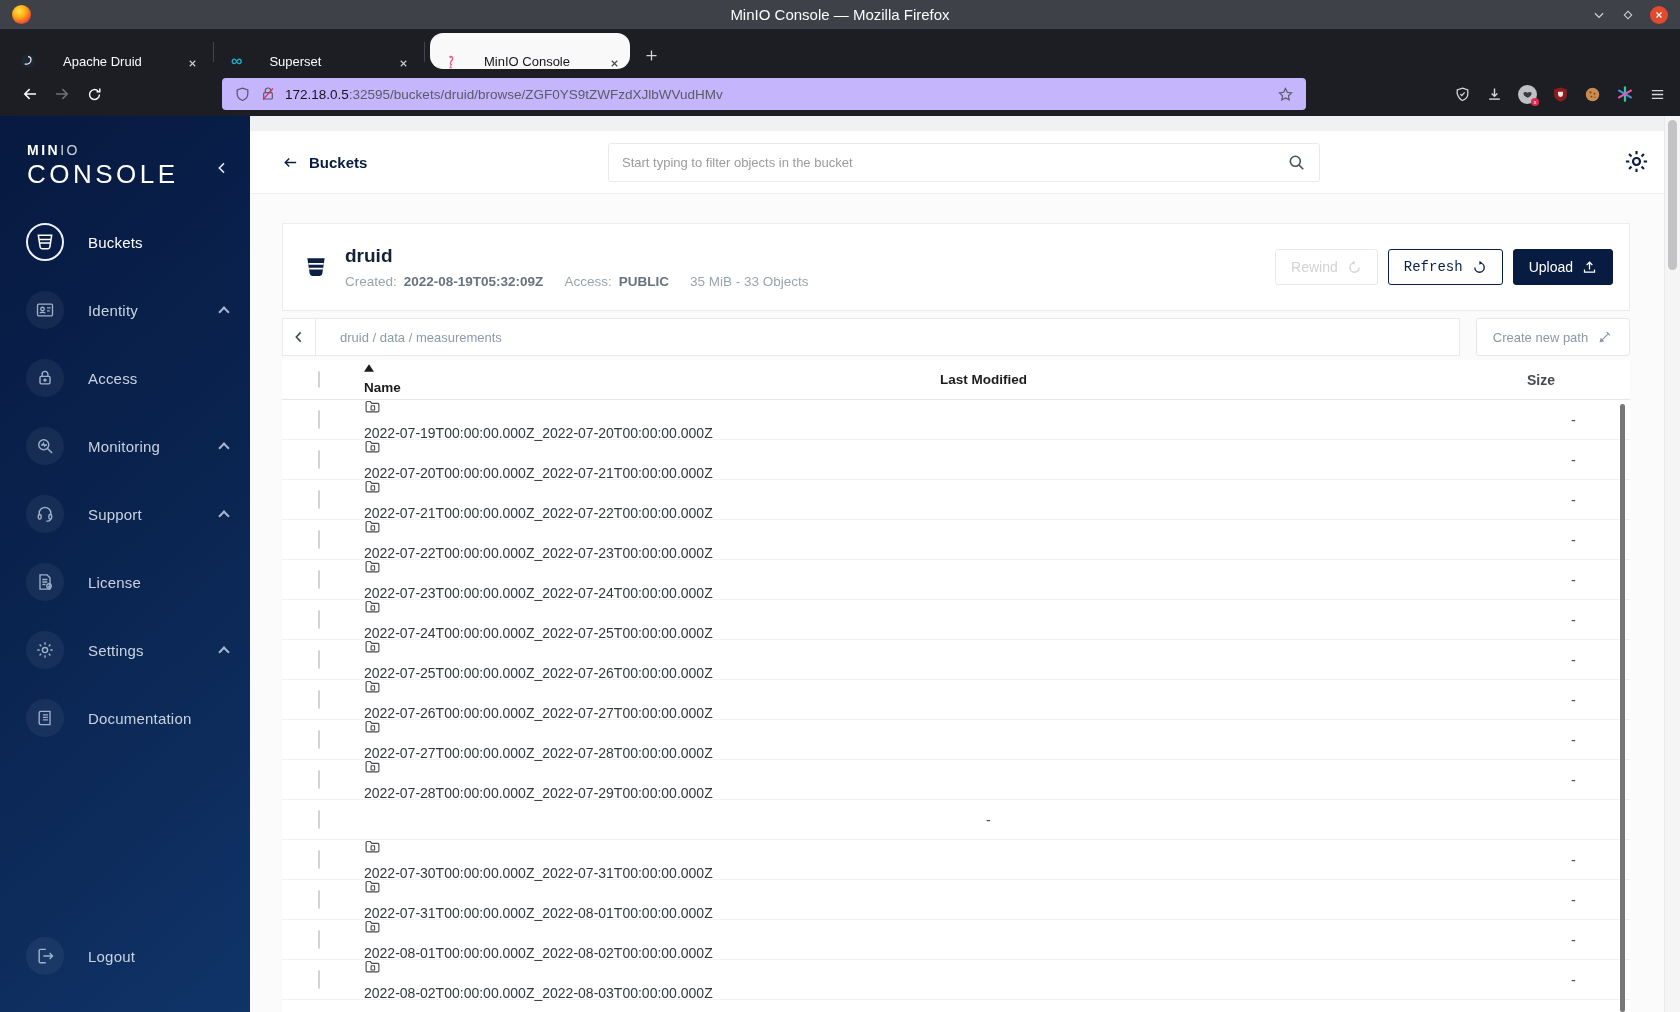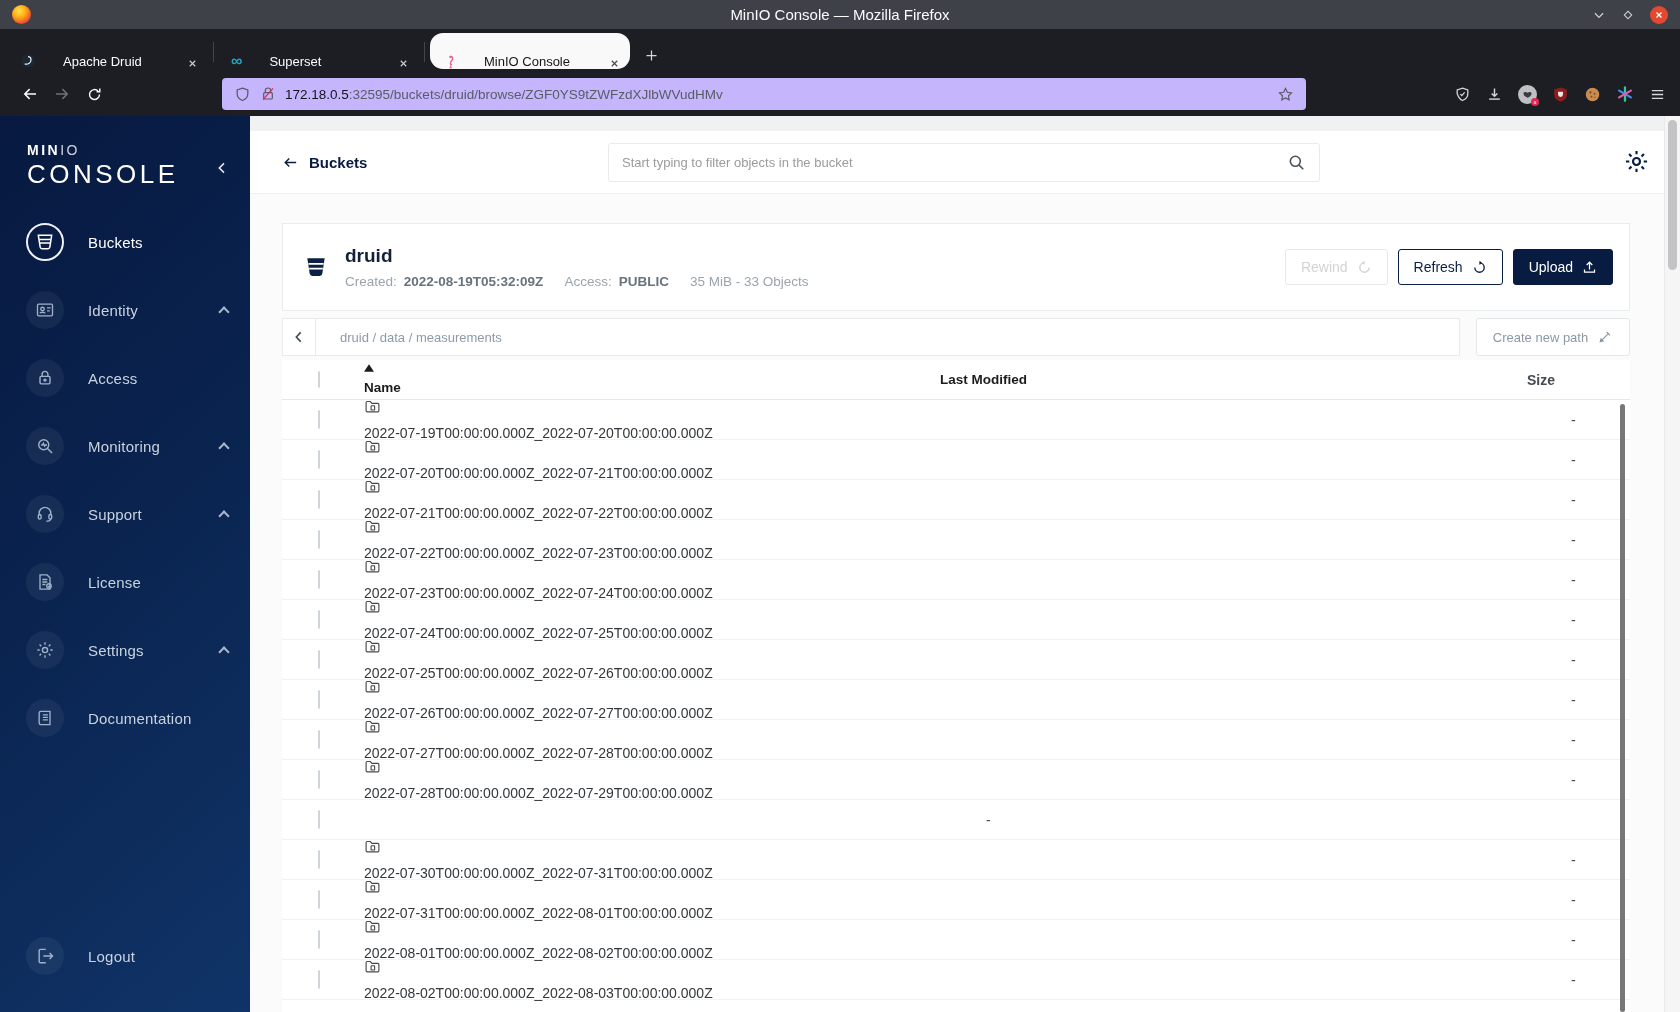--- a/index.html
+++ b/index.html
@@ -79,21 +79,21 @@
   .bucket-glyph { color:#0b2045; }
   .bucket-info { margin-left:16px; }
   .bucket-name { font-size:19px; font-weight:700; color:#14203a; }
   .bucket-meta { margin-top:7px; font-size:13.5px; color:#9aa4ad; display:flex; gap:7px; align-items:center; }
   .meta-val { font-weight:700; color:#68737e; margin-right:14px; }
   .meta-usage { color:#9aa4ad; }
   .bucket-actions { margin-left:auto; display:flex; gap:10px; }
   .btn { height:36px; padding:0 15px; border-radius:3px; font-size:14px; display:flex; align-items:center;
          gap:9px; border:1px solid; background:#fff; cursor:pointer; font-family:"Liberation Sans",sans-serif; }
   .btn-rewind  { border-color:#e8e8e8; color:#d3d3d3; cursor:default; }
-  .btn-refresh { border-color:#0b2045; color:#0b2045; }
+  .btn-refresh { border-color:#0b2045; color:#0b2045;font-family:Liberation Mono, monospace; }
   .btn-upload  { background:#081C42; border-color:#081C42; color:#fff; }
 
   .browse { margin-top:7px; width:1348px; }
   .path-row { display:flex; height:38px; }
   .path-back { width:34px; border:1px solid #eaeaea; background:#fff; display:flex;
                align-items:center; justify-content:center; cursor:pointer; }
   .crumb-strip { flex:1; border:1px solid #eaeaea; border-left:none; background:#fff; display:flex;
                  align-items:center; padding-left:24px; font-size:13px; color:#8d9aa8; cursor:pointer; }
   .create-path-btn { margin-left:16px; width:154px; border:1px solid #e4e7e9; border-radius:3px; background:#fff;
                      color:#8b98a5; font-size:13px; display:flex; align-items:center; justify-content:center;

